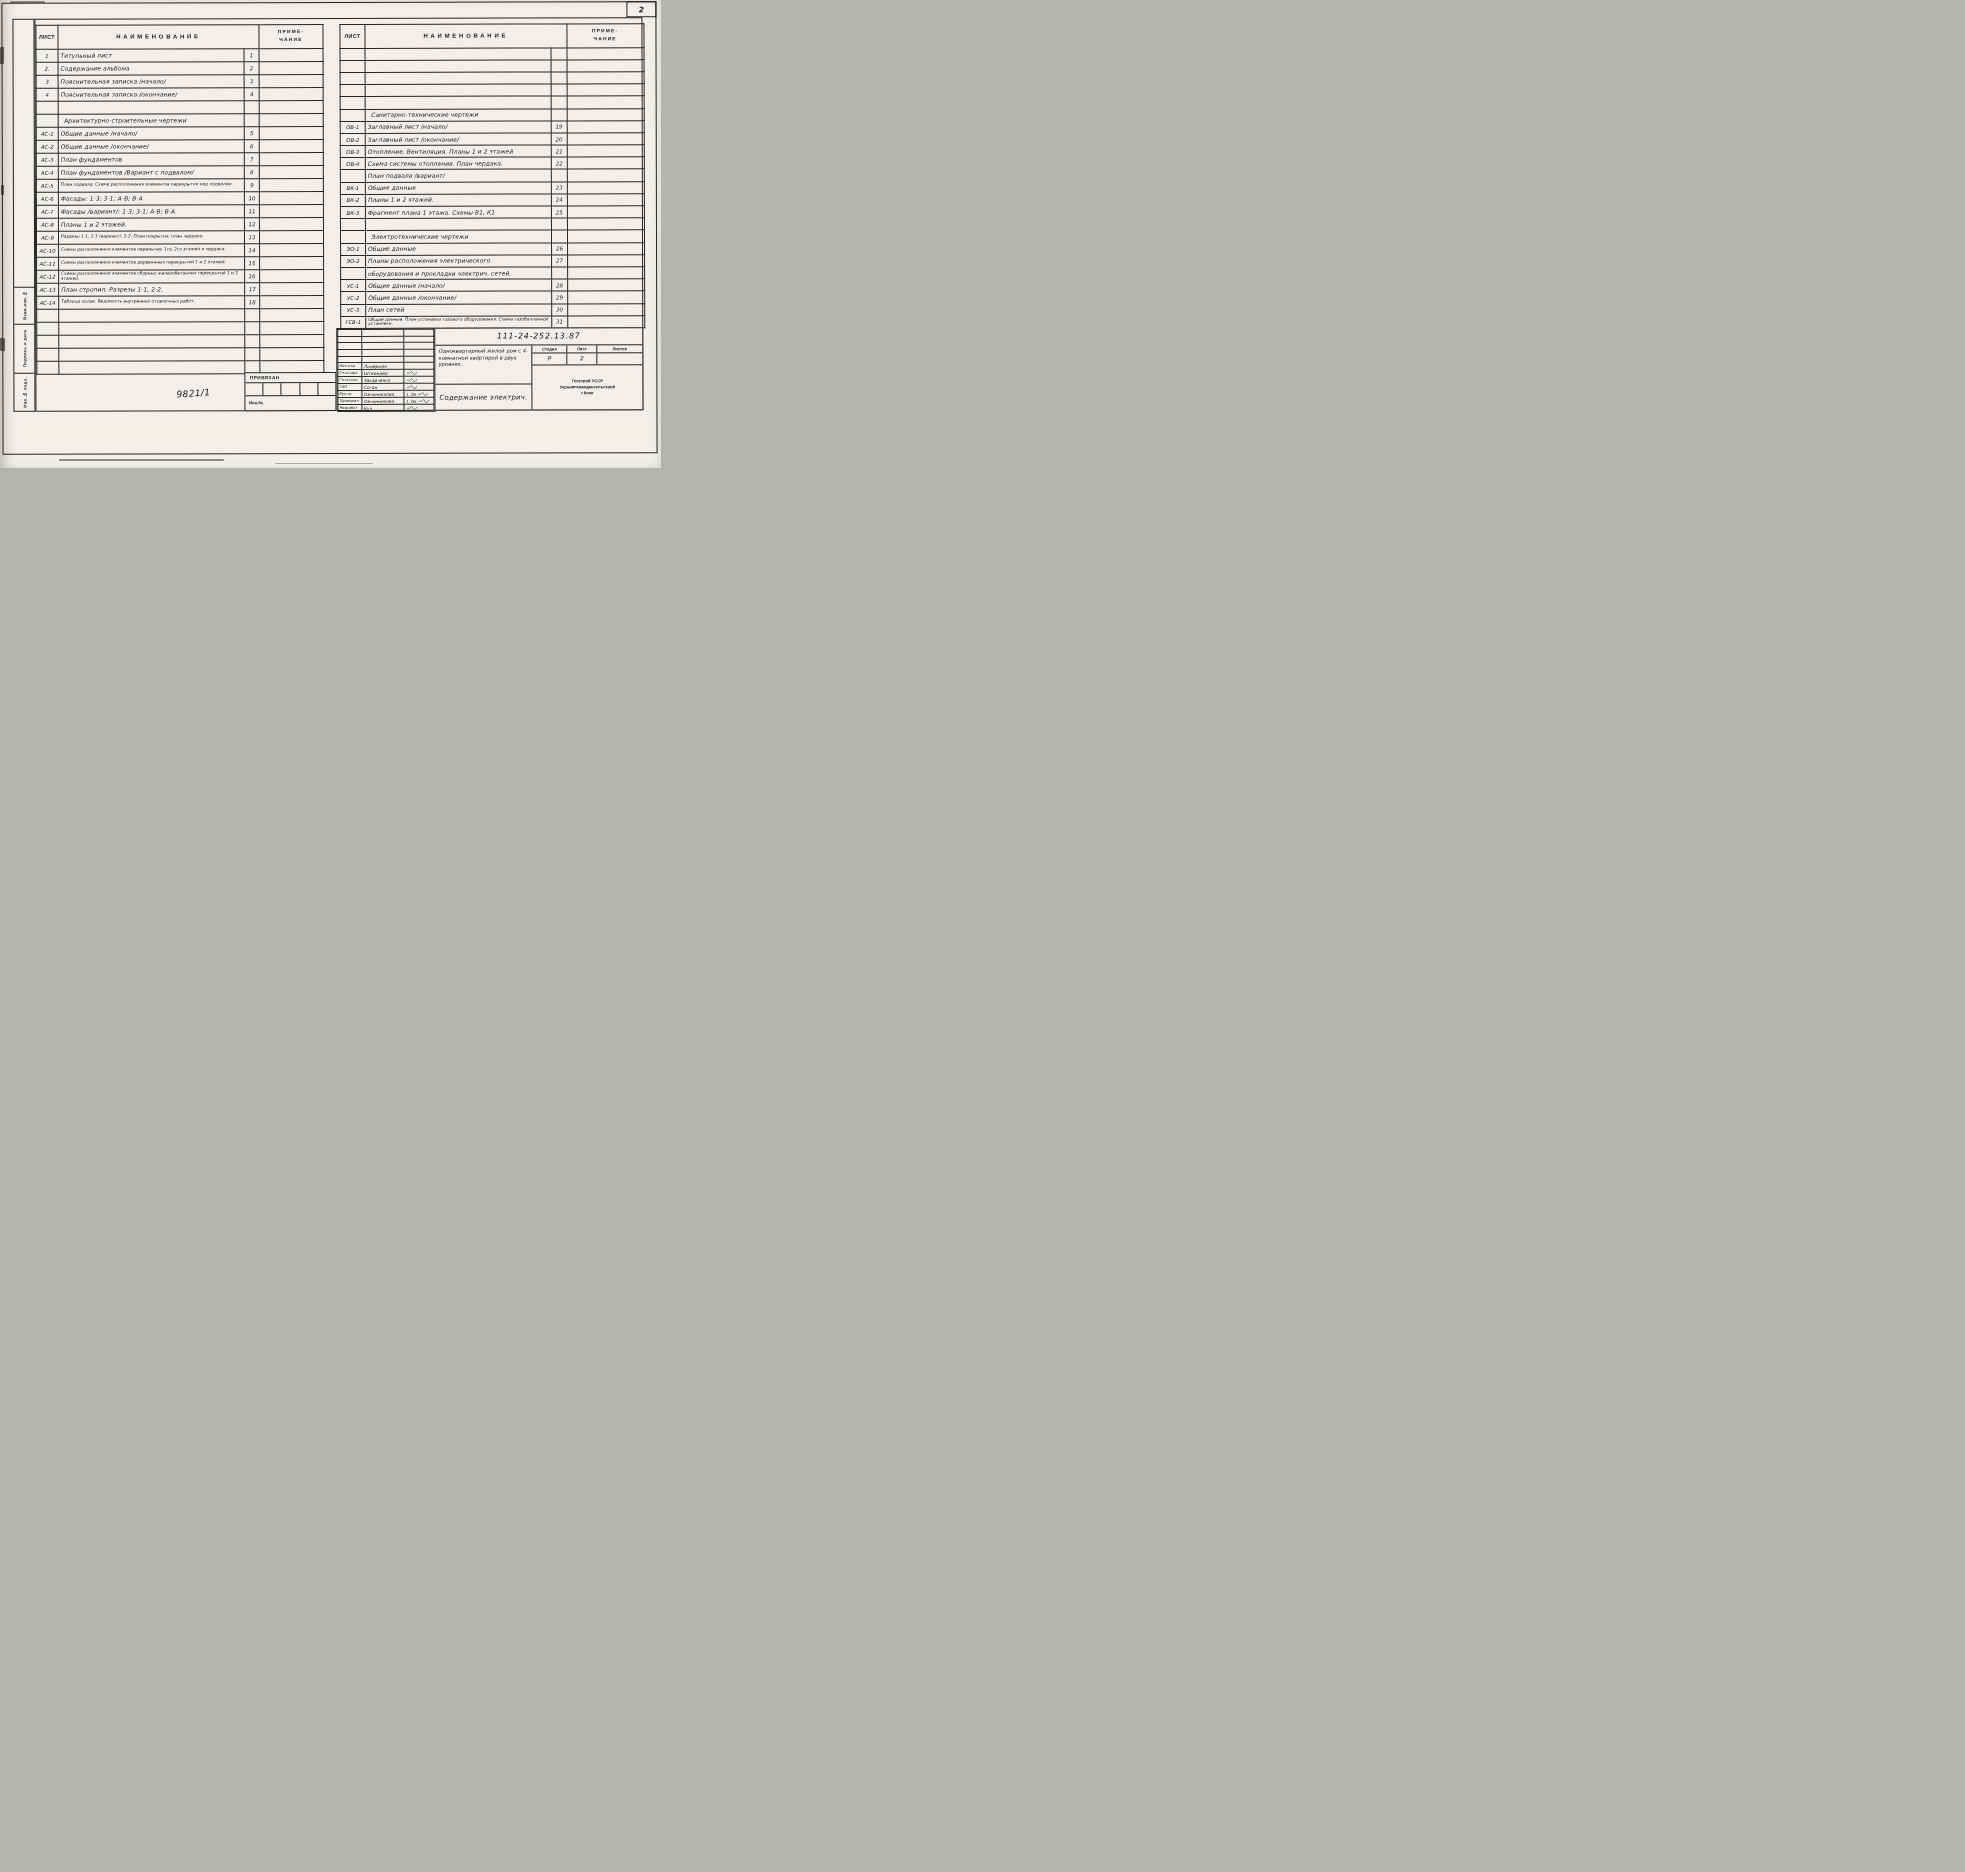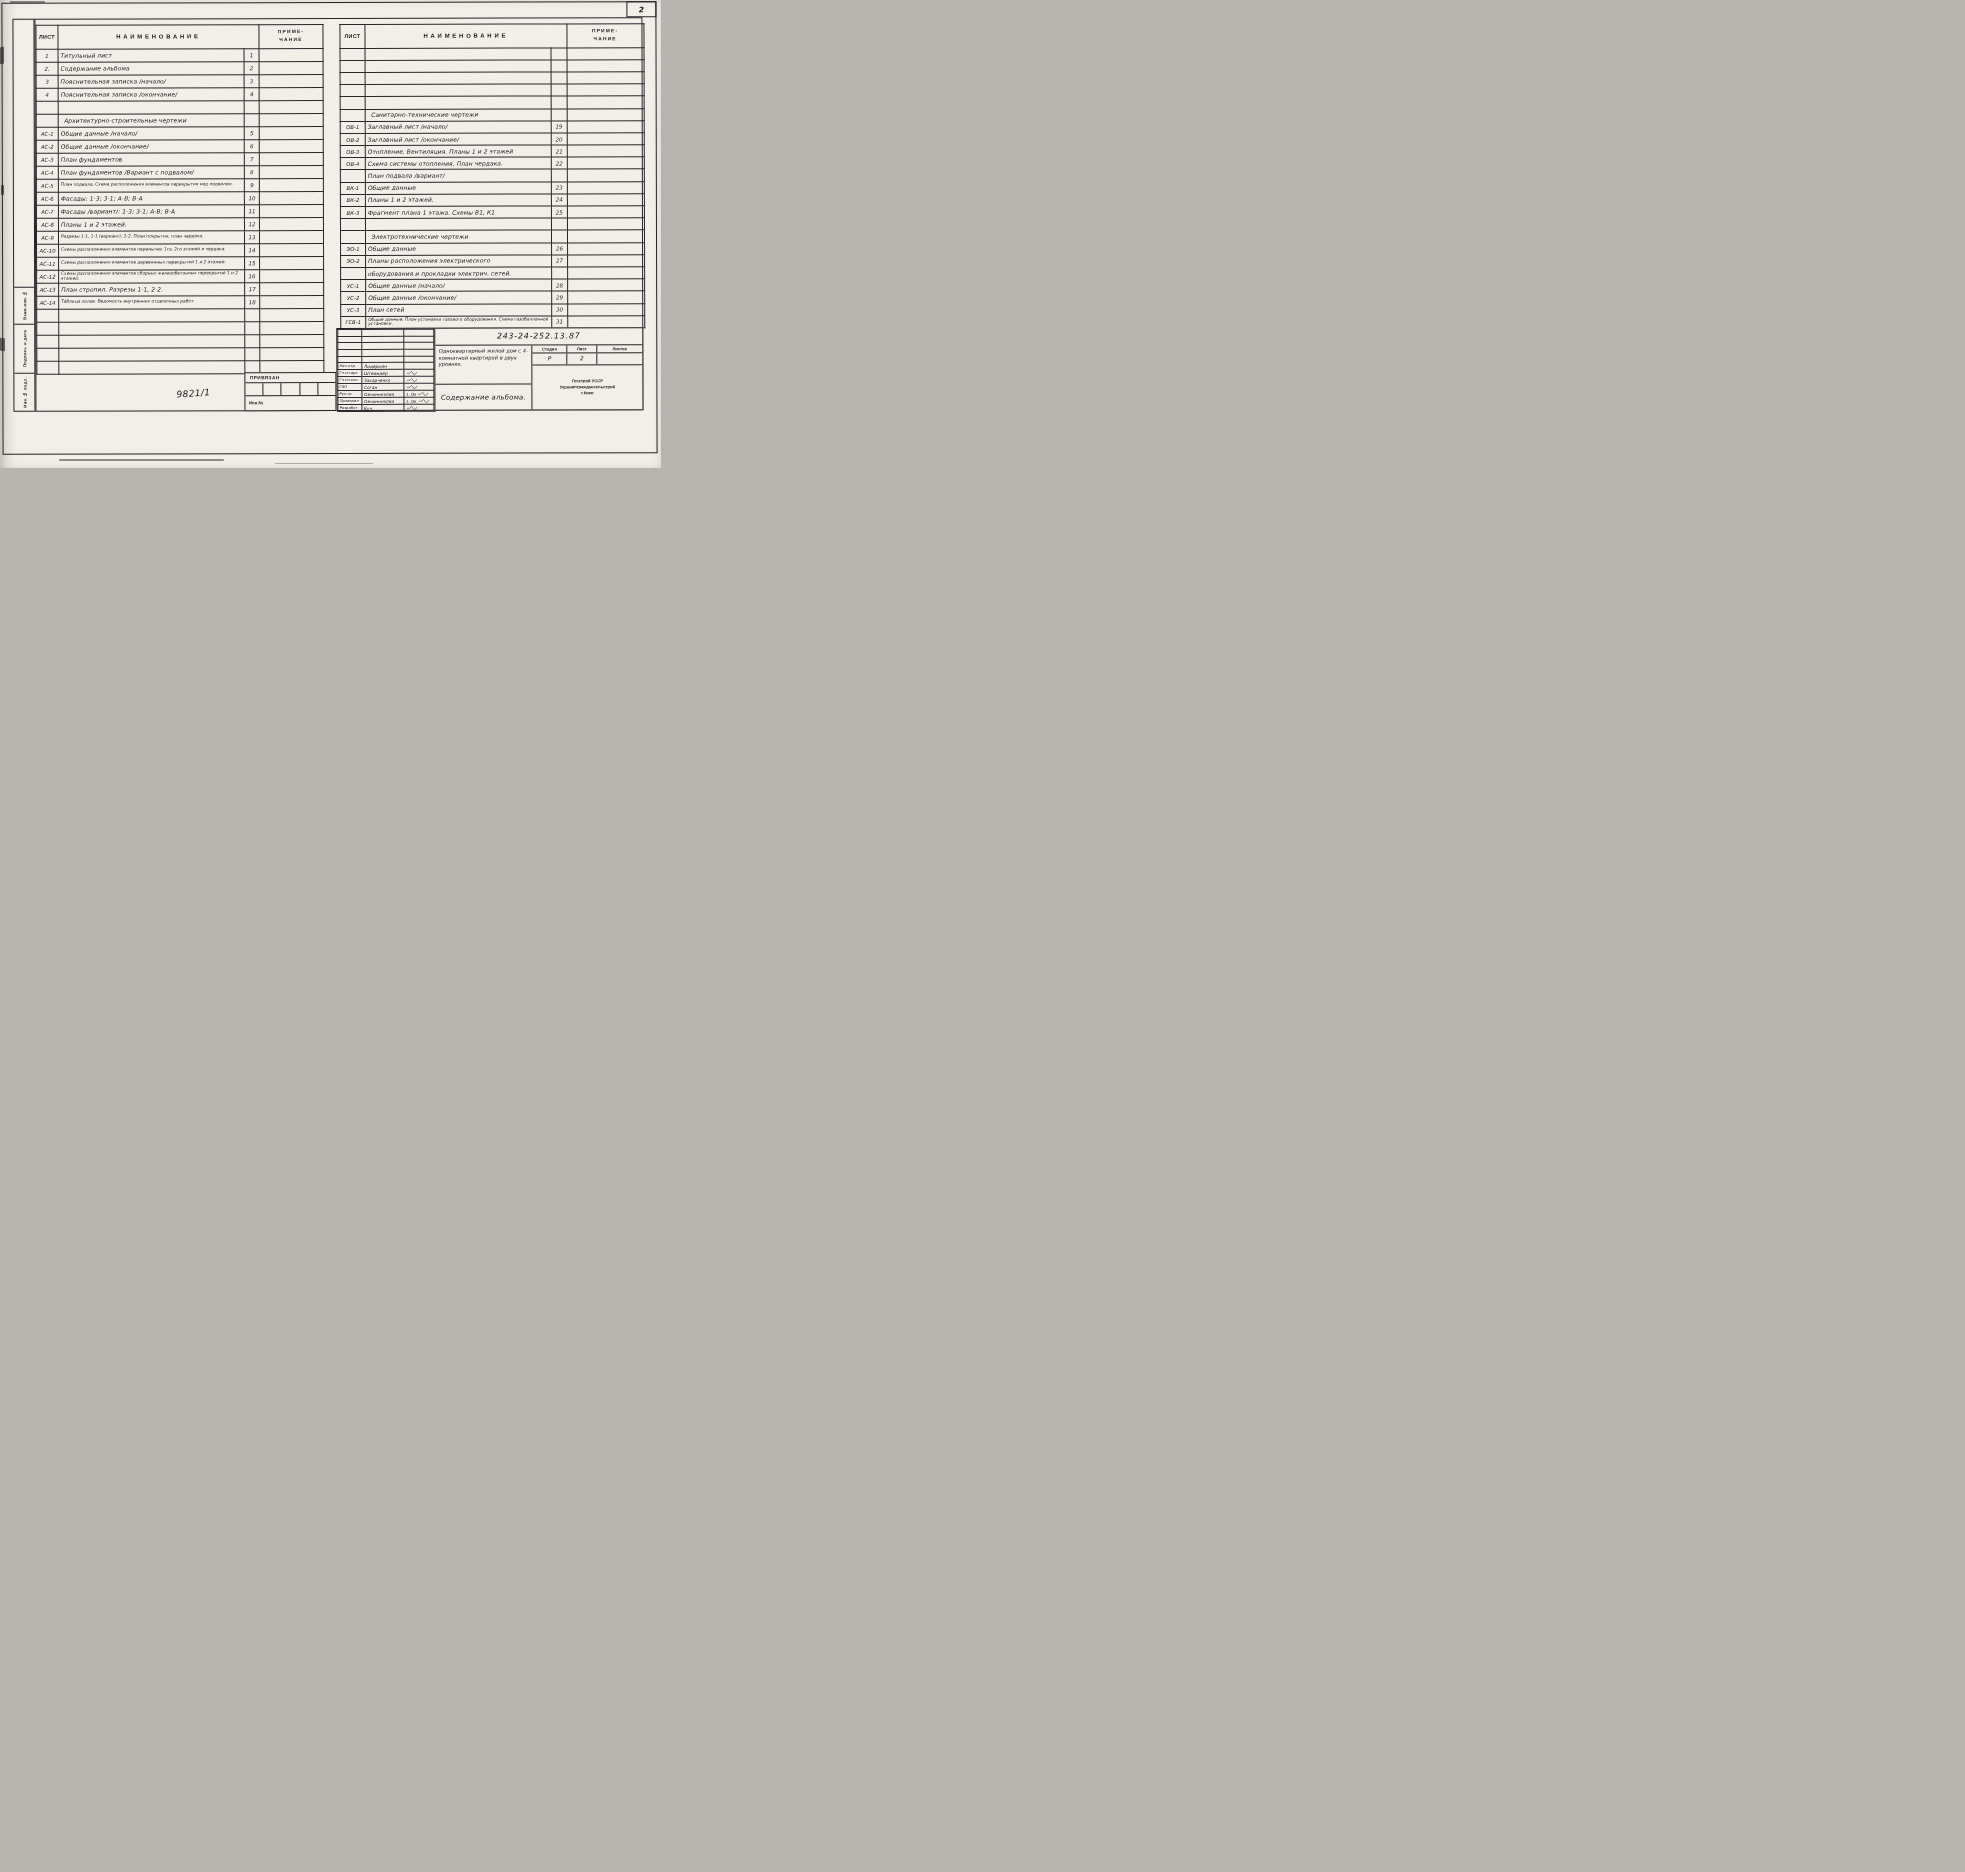--- a/index.html
+++ b/index.html
@@ -624,25 +624,25 @@
         <svg class="squiggle" width="11" height="4.7" viewBox="0 0 28 12">
           <path d="M1 8 C4 2, 7 10, 10 5 S 15 2, 17 7 S 23 10, 27 3" fill="none" stroke="#15151a" stroke-width="1.3"></path>
         </svg>
       </td>
     </tr>
   </tbody>
       </table>
     </div>
 
     <div class="stamp">
-      <div class="doc-number hand">243-24-252.13.87</div>
+      <div class="doc-number hand">111-24-252.13.87</div>
       <div class="stamp-lower">
         <div class="stamp-left">
           <div class="project-desc hand">Одноквартирный жилой дом с 4-комнатной квартирой в двух уровнях.</div>
-          <div class="sheet-title hand">Содержание альбома.</div>
+          <div class="sheet-title hand">Содержание электрич.</div>
         </div>
         <div class="stamp-right">
           <div class="stage-labels">
             <div class="sc w1 printed">Стадия</div>
             <div class="sc w2 printed">Лист</div>
             <div class="sc w3 printed">Листов</div>
           </div>
           <div class="stage-values">
             <div class="sc w1 hand">Р</div>
             <div class="sc w2 hand">2</div>

